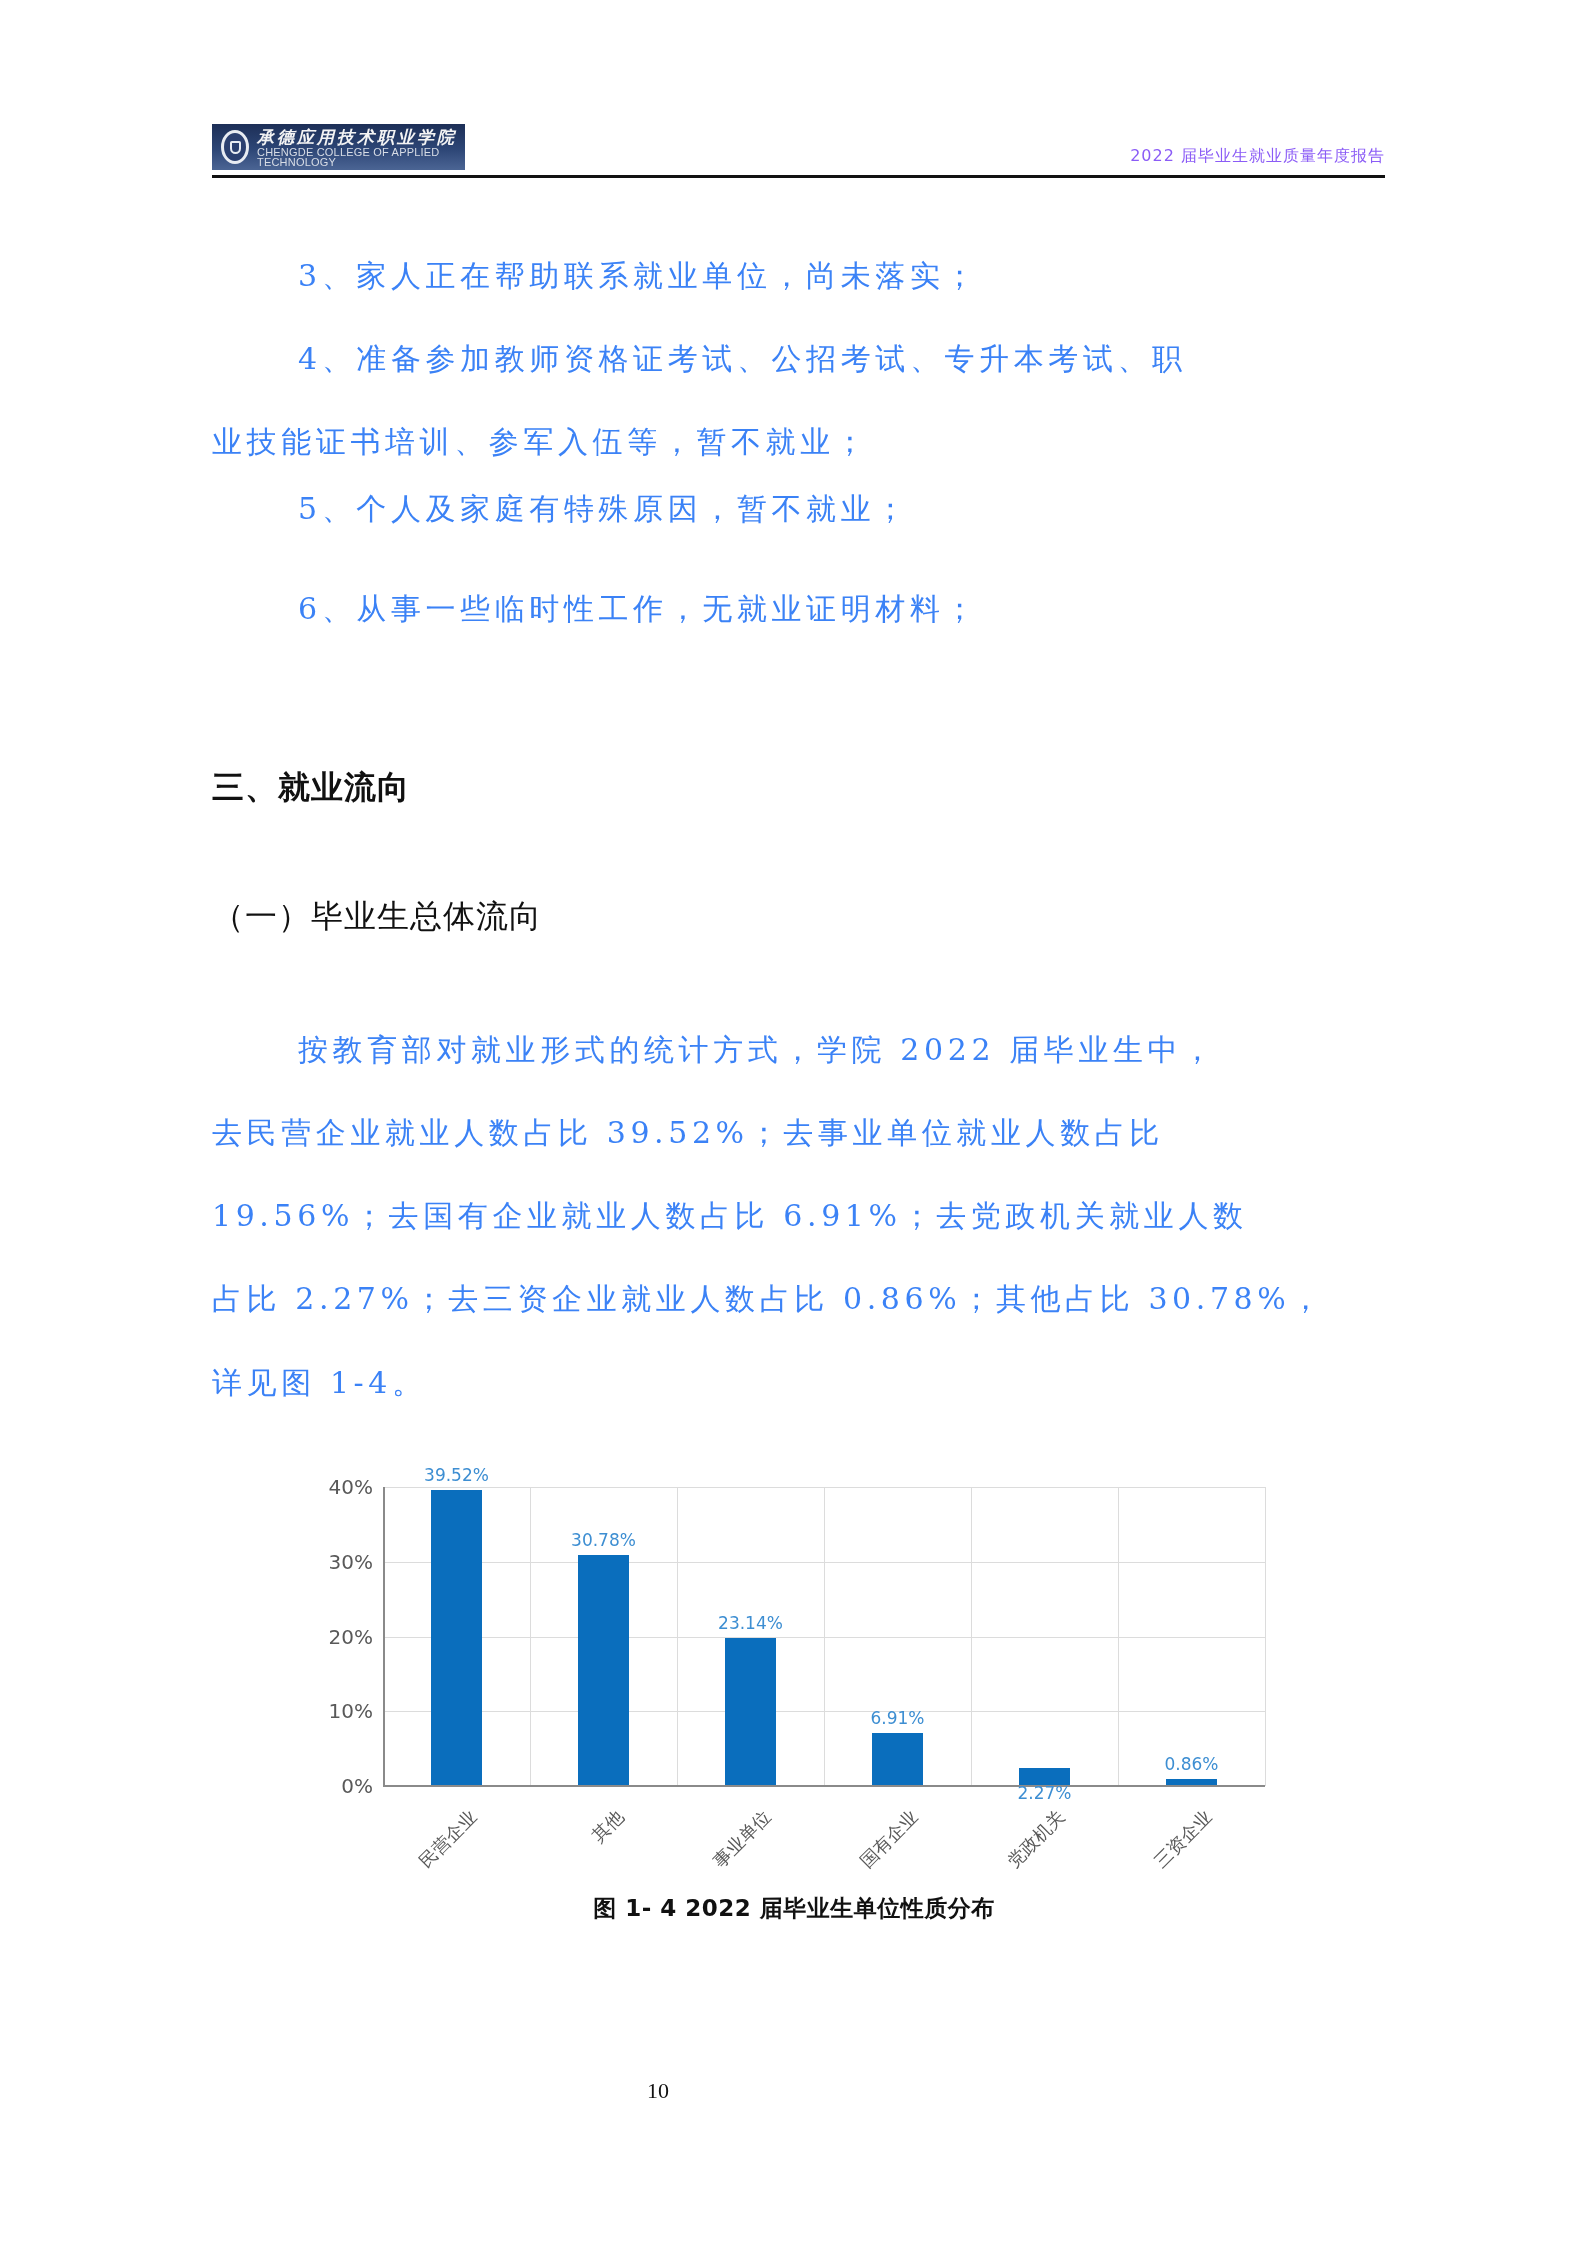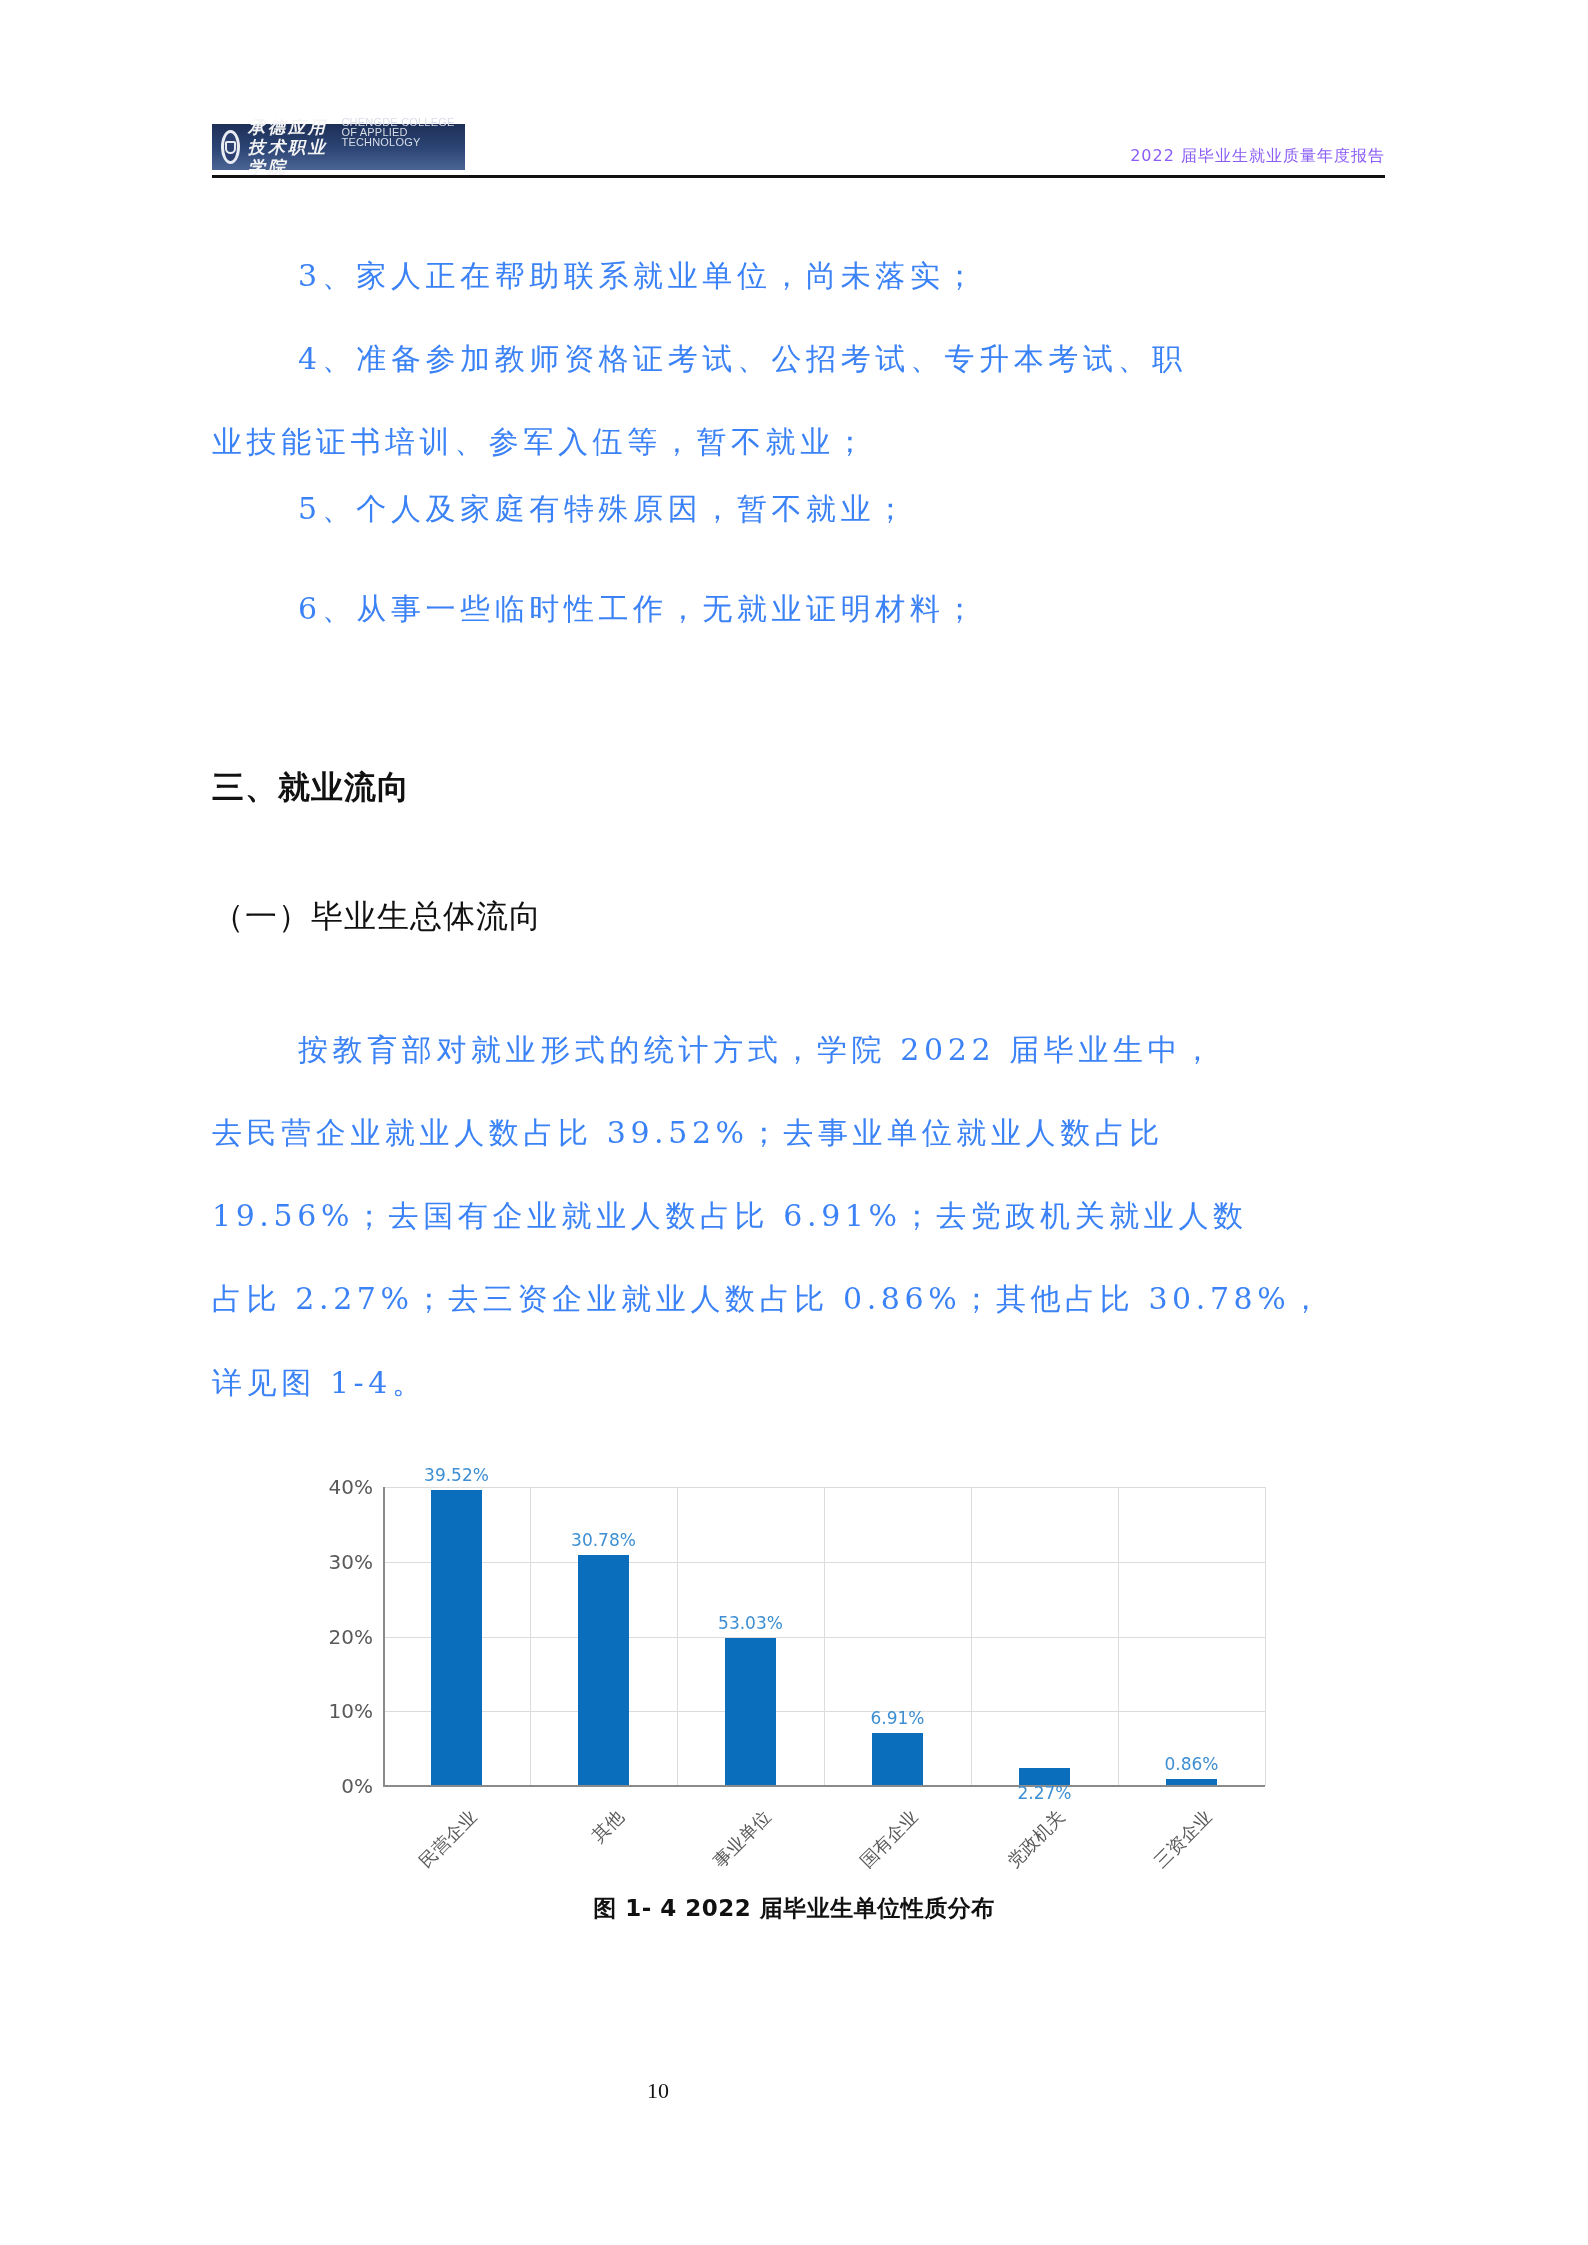--- a/index.html
+++ b/index.html
@@ -7,21 +7,21 @@
            font-family: "DejaVu Serif", "Liberation Serif", serif; color: #111; }
 
     
     .header-logo { position: absolute; left: 212px; top: 124px; width: 253px; height: 46px;
                    background: linear-gradient(180deg, #1d2f57 0%, #2d4676 55%, #4b6594 100%);
                    display: flex; align-items: center; }
     .logo-emblem { width: 34px; height: 34px; border-radius: 50%; margin-left: 9px;
                    border: 3px solid #e8ecf2; box-sizing: border-box; background: #2b4070;
                    display: flex; align-items: center; justify-content: center; }
     .logo-shield { width: 11px; height: 13px; border: 2px solid #e8ecf2; border-radius: 2px 2px 6px 6px; box-sizing: border-box; }
-    .logo-text { margin-left: 8px; display: flex; flex-direction: row; color: #f4f4f4; }
+    .logo-text { margin-left: 8px; display: flex; flex-direction: column; color: #f4f4f4; }
     .logo-cn { font-family: "DejaVu Serif", serif; font-size: 17px; font-weight: bold; font-style: italic; letter-spacing: 3px; line-height: 20px; }
     .logo-en { font-family: Liberation Sans, sans-serif; font-size: 11px; letter-spacing: 0.2px; line-height: 10px; color: #d8dde6; }
     .header-title { position: absolute; right: 203px; top: 146px; font-family: "DejaVu Sans", sans-serif;
                     font-size: 16px; letter-spacing: 1px; color: #8b5cf6; }
     .header-rule { position: absolute; left: 212px; top: 175px; width: 1173px; height: 3px; background: #111; }
 
     
     .para { position: absolute; font-size: 30px; line-height: 40px; letter-spacing: 4.6px; color: #3b82f6; white-space: nowrap; }
     .h-section { position: absolute; left: 212px; top: 766px; font-family: "DejaVu Sans", sans-serif; font-weight: bold; font-size: 32px; letter-spacing: 1px; }
     .h-sub { position: absolute; left: 212px; top: 895px; font-family: "DejaVu Sans", sans-serif; font-size: 32px; letter-spacing: 1px; }
@@ -88,21 +88,21 @@
     <div class="gridline-v" style="left: 882px;"></div>
     <div class="axis-y"></div>
     <div class="axis-x"></div>
     <div class="bar" style="left: 48px; height: 295.412px; background: rgb(10, 110, 189);"></div>
     <div class="bar-label" style="left: 73.5px; top: -22.412px; color: rgb(61, 142, 210);">39.52%</div>
     <div class="xcat" style="left: 81.5px;">民营企业</div>
     <div class="bar" style="left: 195px; height: 230.081px; background: rgb(10, 110, 189);"></div>
     <div class="bar-label" style="left: 220.5px; top: 42.9195px; color: rgb(61, 142, 210);">30.78%</div>
     <div class="xcat" style="left: 228.5px;">其他</div>
     <div class="bar" style="left: 342px; height: 146.884px; background: rgb(10, 110, 189);"></div>
-    <div class="bar-label" style="left: 367.5px; top: 126.116px; color: rgb(61, 142, 210);">53.03%</div>
+    <div class="bar-label" style="left: 367.5px; top: 126.116px; color: rgb(61, 142, 210);">23.14%</div>
     <div class="xcat" style="left: 375.5px;">事业单位</div>
     <div class="bar" style="left: 489px; height: 51.6523px; background: rgb(10, 110, 189);"></div>
     <div class="bar-label" style="left: 514.5px; top: 221.348px; color: rgb(61, 142, 210);">6.91%</div>
     <div class="xcat" style="left: 522.5px;">国有企业</div>
     <div class="bar" style="left: 636px; height: 16.9683px; background: rgb(10, 110, 189);"></div>
     <div class="bar-label" style="left: 661.5px; top: 256.032px; color: rgb(61, 142, 210); margin-top: 40px;">2.27%</div>
     <div class="xcat" style="left: 669.5px;">党政机关</div>
     <div class="bar" style="left: 783px; height: 6.4285px; background: rgb(10, 110, 189);"></div>
     <div class="bar-label" style="left: 808.5px; top: 266.572px; color: rgb(61, 142, 210);">0.86%</div>
     <div class="xcat" style="left: 816.5px;">三资企业</div>

